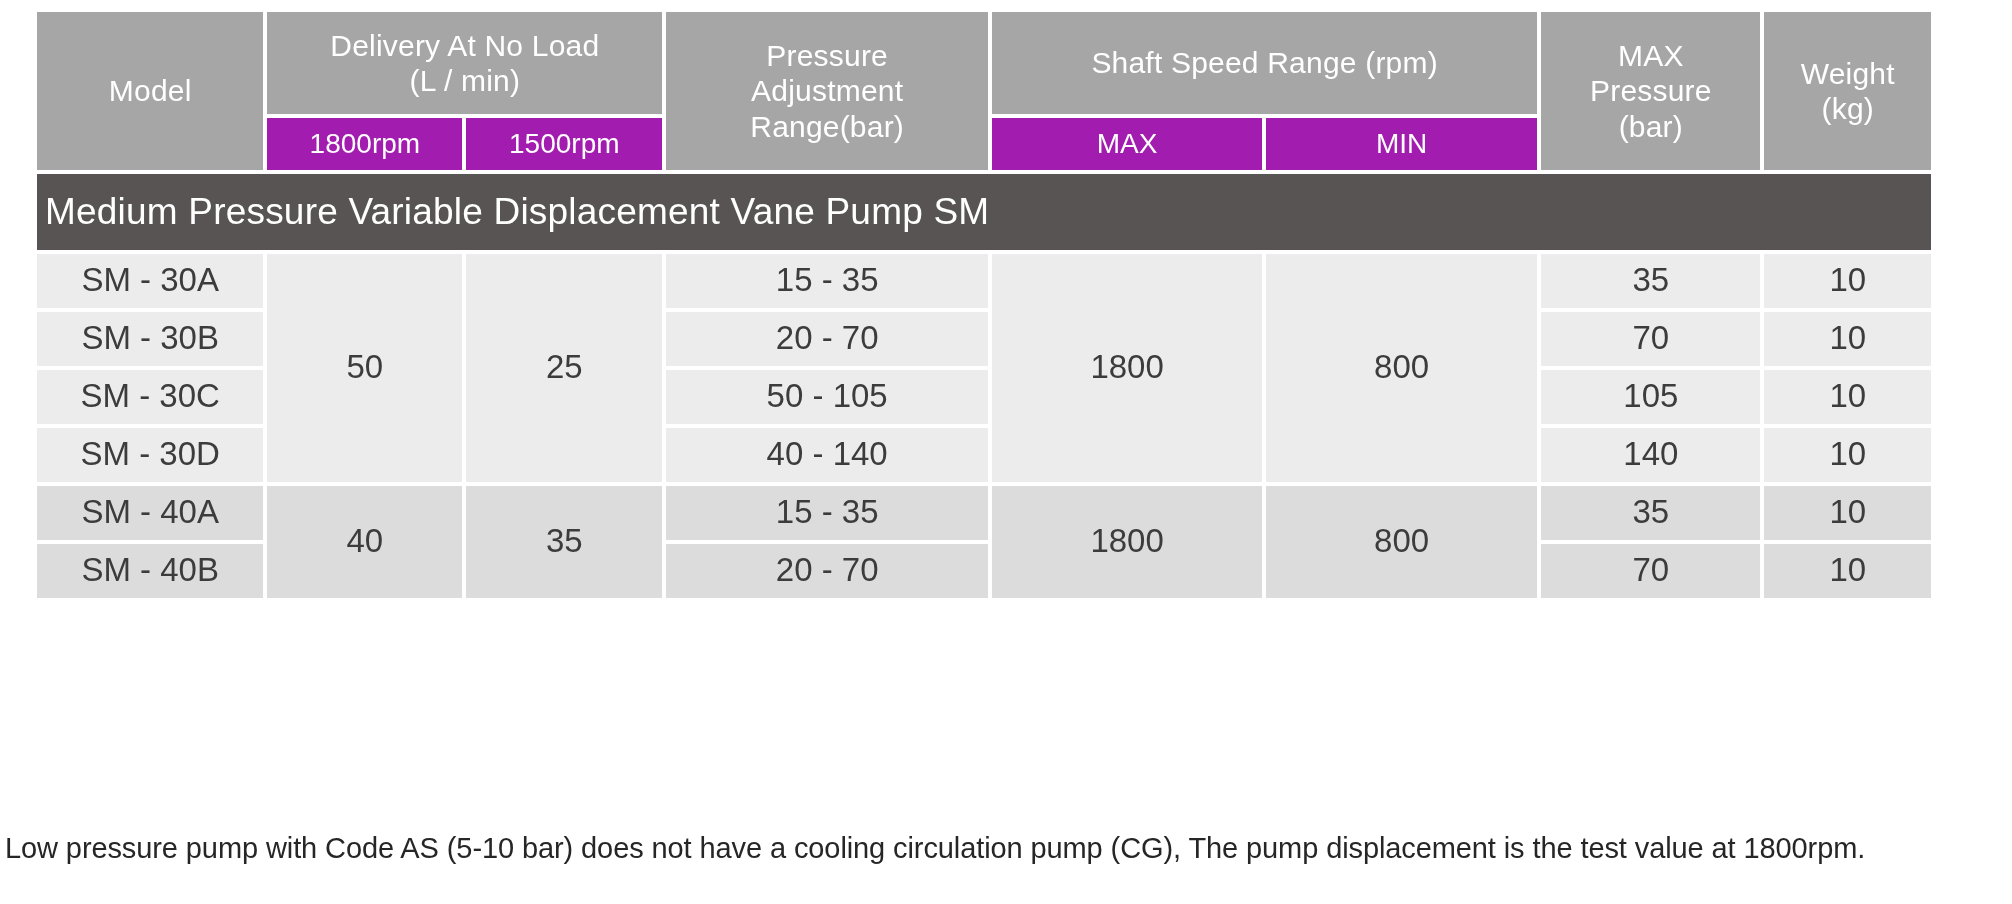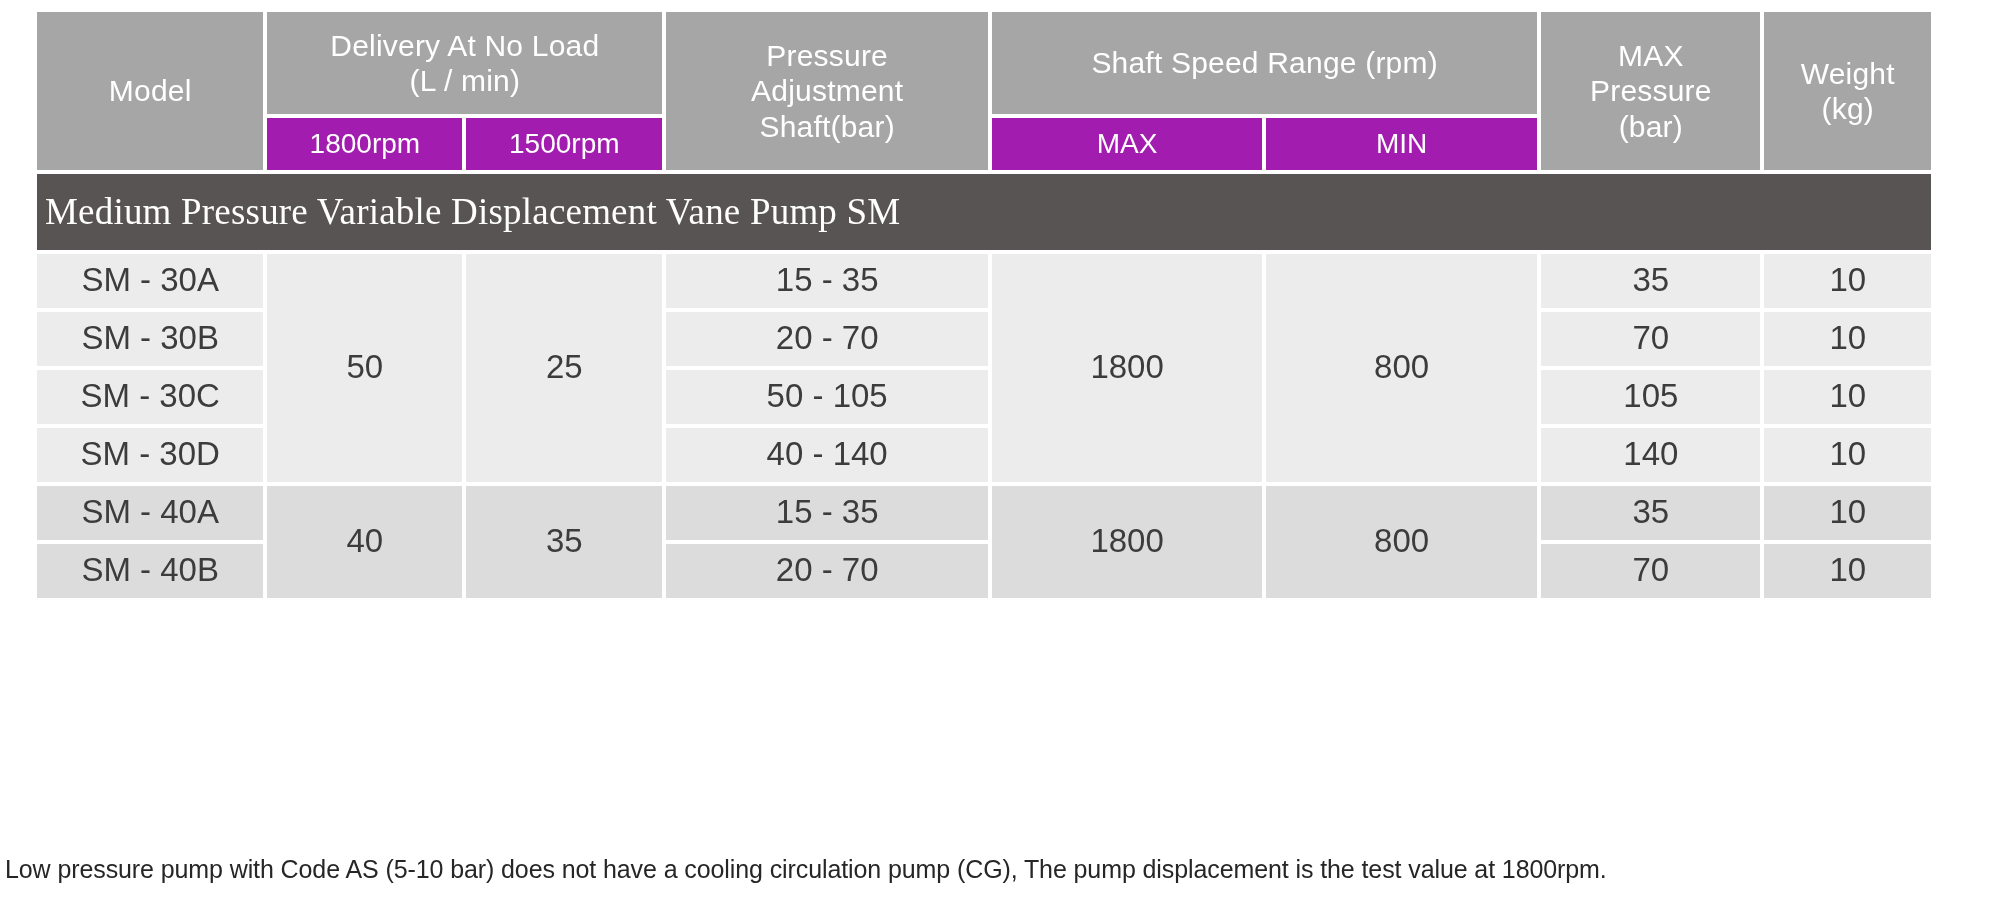--- a/index.html
+++ b/index.html
@@ -55,21 +55,20 @@
   }
 
   
   .band-row td {
     background: #595454;
     color: #ffffff;
     font-size: 37px;
     text-align: left;
     padding: 16px 0 16px 8px;
     letter-spacing: 0.2px;
-    font-family: Liberation Serif, serif;
   }
 
   
   .bcell {
     background: #ececec;
     color: #3c3c3c;
     font-size: 33px;
     height: 50px;
   }
   .bcell.alt {
@@ -77,25 +76,24 @@
   }
 
   .row-h { height: 54px; padding-left: 38px; }
 
   
   .footnote {
     position: absolute;
     left: 5px;
     top: 832px;
     width: 2000px;
-    font-size: 25px;
+    font-size: 29px;
     color: #262626;
     white-space: nowrap;
     letter-spacing: -0.1px;
-    margin-top: 23px;
   }
 </style>
 </head>
 <body>
 
 <div id="page">
 
   <table class="spec-table">
     <colgroup>
       <col style="width:223px">
@@ -113,21 +111,21 @@
         <td class="hcell" rowspan="2">
           <span>Model</span>
         </td>
         <td class="hcell" colspan="2" style="height:102px">
           <div>Delivery At No Load</div>
           <div>(L / min)</div>
         </td>
         <td class="hcell" rowspan="2">
           <div>Pressure</div>
           <div>Adjustment</div>
-          <div>Shaft(bar)</div>
+          <div>Range(bar)</div>
         </td>
         <td class="hcell" colspan="2">
           <span>Shaft Speed Range (rpm)</span>
         </td>
         <td class="hcell" rowspan="2">
           <div>MAX</div>
           <div>Pressure</div>
           <div>(bar)</div>
         </td>
         <td class="hcell" rowspan="2">

